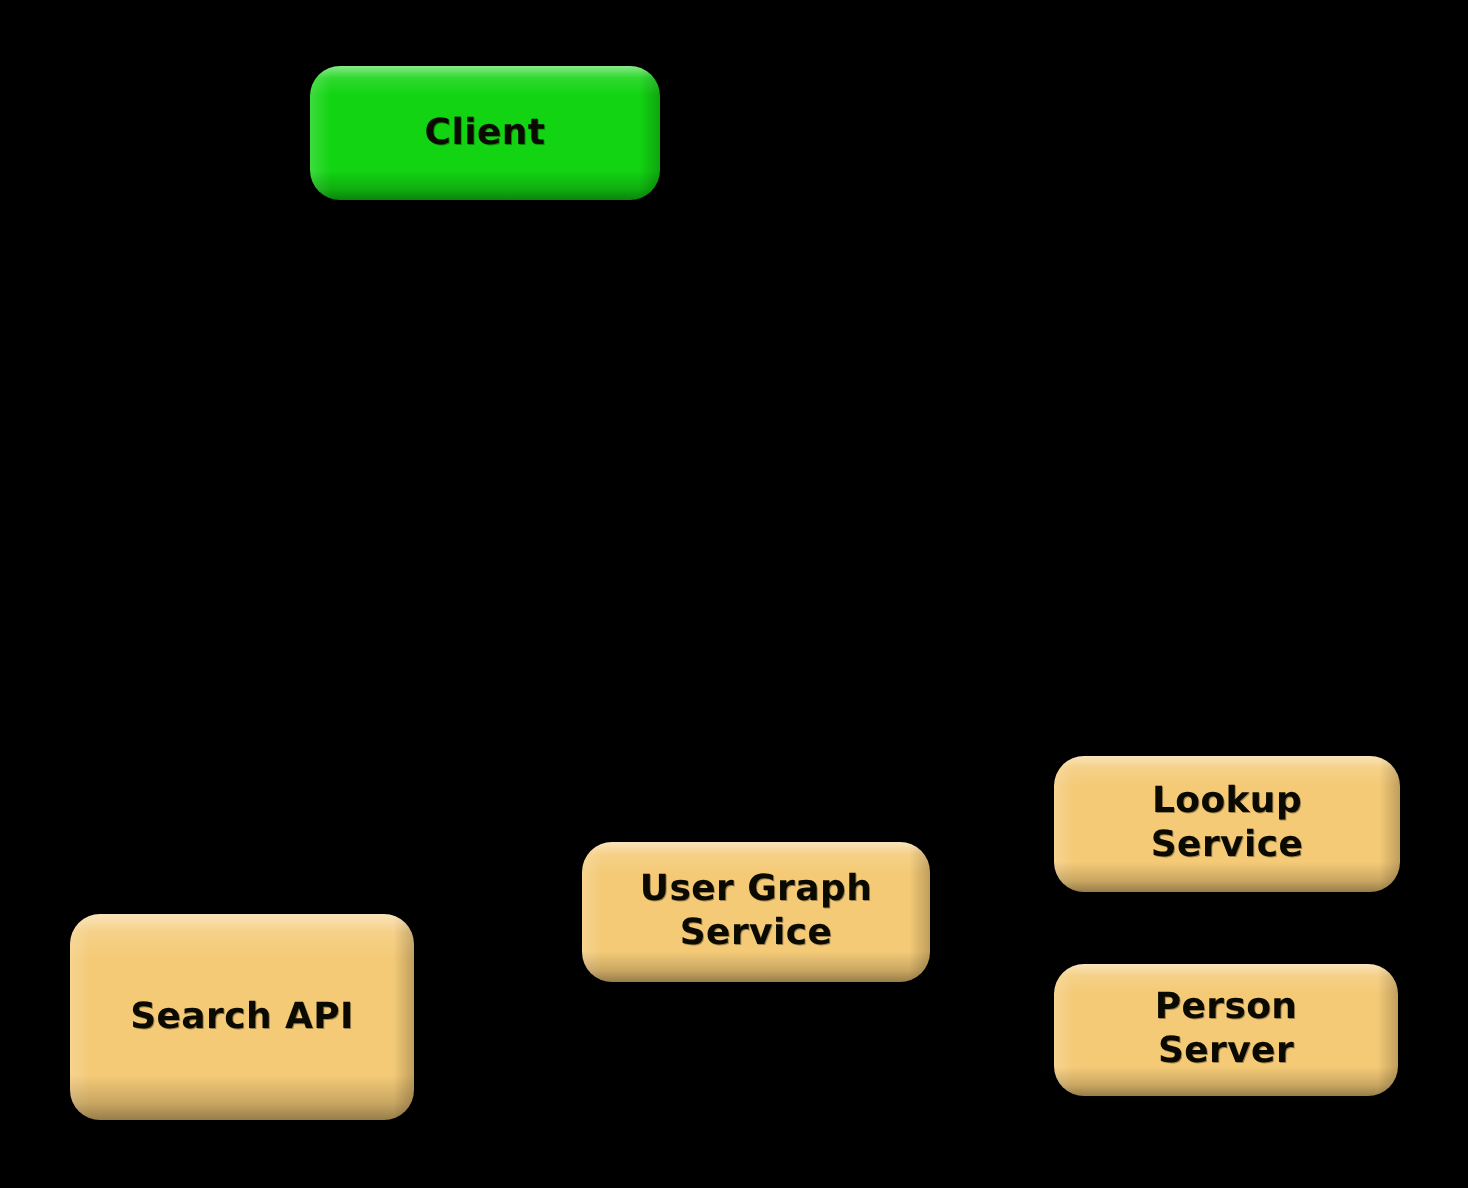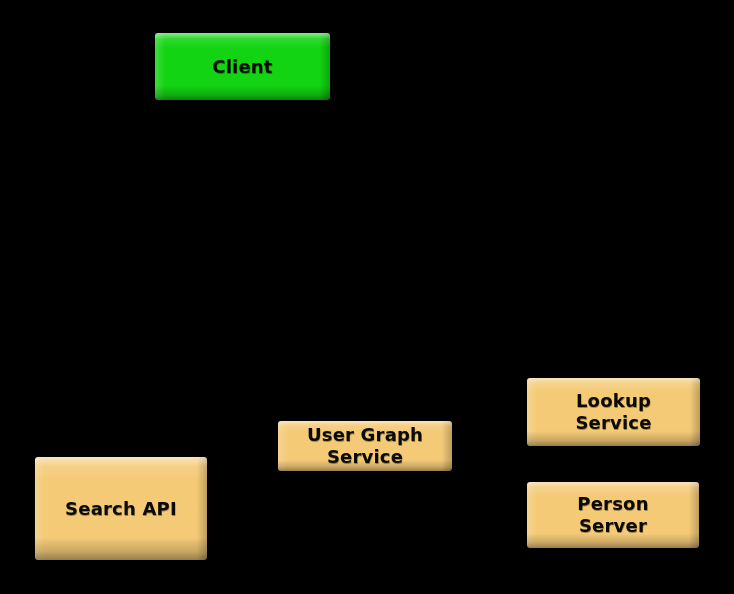--- a/index.html
+++ b/index.html
@@ -14,21 +14,21 @@
     background: #000000;
     overflow: hidden;
     font-family: "DejaVu Sans", sans-serif;
   }
   .node {
     position: absolute;
     display: flex;
     align-items: center;
     justify-content: center;
     text-align: center;
-    border-radius: 3px;
+    border-radius: 15px;
     color: #0a0a00;
     font-weight: 700;
     font-size: 18px;
     line-height: 1.22;
     letter-spacing: 0.2px;
     
     background-image:
       linear-gradient(180deg,
         rgba(255,255,255,0.50) 0%,
         rgba(255,255,255,0.12) 9%,
@@ -56,21 +56,21 @@
 
   <div class="node" style="left: 155px; top: 33px; width: 175px; height: 67px; background-color: rgb(18, 212, 18);">
     <span class="node-label">Client</span>
   </div>
 
 
   <div class="node" style="left: 35px; top: 457px; width: 172px; height: 103px; background-color: rgb(244, 202, 119);">
     <span class="node-label">Search API</span>
   </div>
 
-  <div class="node" style="left: 278px; top: 421px; width: 174px; height: 50px; background-color: rgb(244, 202, 119);">
+  <div class="node" style="left: 291px; top: 421px; width: 174px; height: 70px; background-color: rgb(244, 202, 119);">
     <span class="node-label">User Graph
 Service</span>
   </div>
 
   <div class="node" style="left: 527px; top: 378px; width: 173px; height: 68px; background-color: rgb(244, 202, 119);">
     <span class="node-label">Lookup
 Service</span>
   </div>
 
   <div class="node" style="left: 527px; top: 482px; width: 172px; height: 66px; background-color: rgb(244, 202, 119);">

